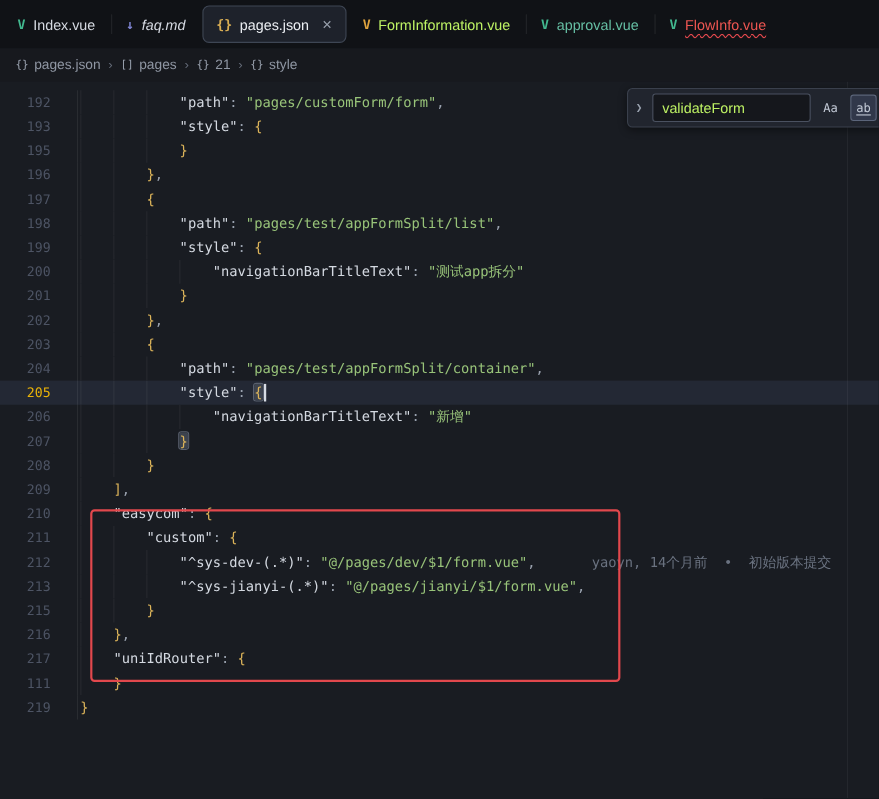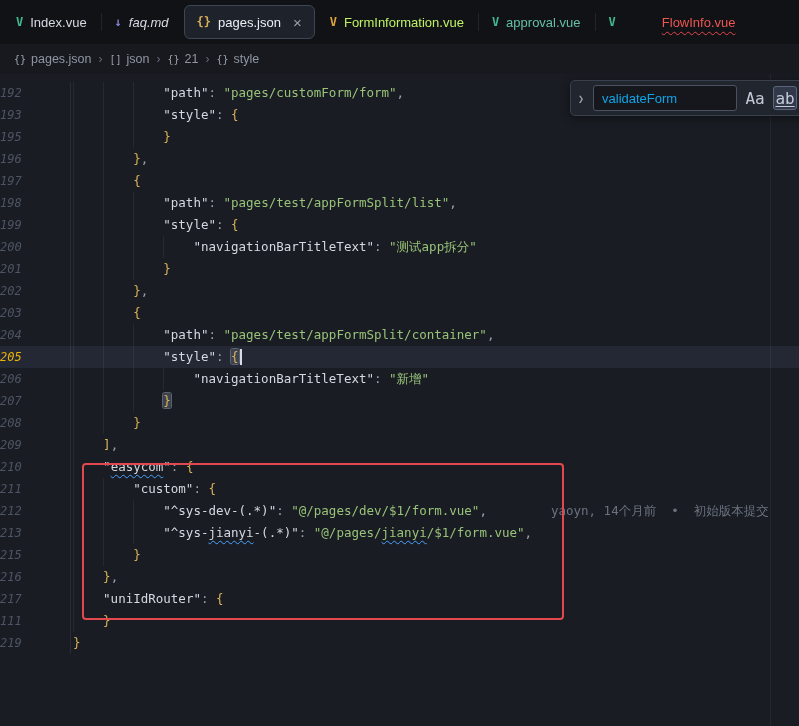--- a/index.html
+++ b/index.html
@@ -26,51 +26,51 @@
   .bc-item{display:flex;align-items:center;gap:5px;}
   .bc-icon{font-family:"DejaVu Sans Mono",monospace;font-size:10px;color:#9aa2af;}
   .bc-sep{color:#646b78;font-size:12px;}
 
   
   .editor{position:relative;height:652px;background:#191c22;padding-top:8px;box-sizing:border-box;
           font-family:"DejaVu Sans Mono",monospace;font-size:12.5px;overflow:hidden;}
   .ruler{position:absolute;left:770px;top:0;bottom:0;width:1px;background:rgba(255,255,255,.05);}
   .line{display:flex;height:22px;line-height:22px;white-space:pre;}
   .line.hl{background:#232834;}
-  .ln{flex:none;width:46px;text-align:left;color:#4d5464;font-size:12px;font-style:italic;}
+  .ln{flex:none;width:46px;text-align:right;color:#4d5464;font-size:12px;}
   .line.hl .ln{color:#eab308;}
   .code{margin-left:24px;padding-left:2px;border-left:1px solid rgba(255,255,255,.07);}
   .g{display:inline-block;width:4ch;height:22px;vertical-align:top;
      box-shadow:inset 1px 0 0 rgba(255,255,255,.06);}
   .t-k{color:#d4d9e1;}
   .t-s{color:#98c379;}
   .t-p{color:#9aa2af;}
   .t-b{color:#dcb45a;}
   .t-box{background:#3d434e;box-shadow:0 0 0 1px #59606e;border-radius:2px;}
-  .t-sq{text-decoration:underline;text-decoration-style:wavy;text-decoration-color:#4aa3ff;
+  .t-sq{text-decoration-style:wavy;text-decoration-color:#4aa3ff;
         text-decoration-thickness:1px;text-underline-offset:3px;}
   .t-cur{display:inline-block;width:2px;height:16px;background:#d7dce4;vertical-align:middle;
          margin-left:1px;margin-bottom:2px;}
-  .blame{color:#6a7280;margin-left:64px;}
+  .blame{color:#6a7280;margin-left:51px;}
 
   
   .ann{position:absolute;left:82px;top:389px;width:478px;height:153px;border:2px solid #e2484d;
        border-radius:4px;pointer-events:none;z-index:5;}
 
   
   .find-widget{position:absolute;top:6px;left:570px;z-index:10;display:flex;align-items:center;
        gap:6px;height:36px;width:320px;padding:0 8px 0 4px;background:#21252e;
        border:1px solid #3a404c;border-radius:5px;box-shadow:0 2px 8px rgba(0,0,0,.45);
        box-sizing:border-box;}
   .find-chevron{color:#9aa2af;font-size:10px;padding:0 3px;}
   .find-input{width:126px;height:24px;background:#15171c;border:1px solid #4a5160;border-radius:3px;
-       color:#0ea5e9;font-family:"Liberation Sans","DejaVu Sans",sans-serif;font-size:13px;
+       color:#bef264;font-family:"Liberation Sans","DejaVu Sans",sans-serif;font-size:13px;
        padding:0 8px;outline:none;}
   .find-opt{min-width:22px;height:22px;display:flex;align-items:center;justify-content:center;
-       color:#c3cad6;font-family:"DejaVu Sans Mono",monospace;font-size:16px;border-radius:3px;
+       color:#c3cad6;font-family:"DejaVu Sans Mono",monospace;font-size:11px;border-radius:3px;
        border:1px solid transparent;}
   .find-opt.active{background:#31384a;border-color:#5b657a;}
   .uw{text-decoration:underline;text-underline-offset:2px;text-align:right;}
 </style>
 </head>
 <body>
 
 <div class="app">
   <div class="tabbar">
       <div class="tab">
@@ -89,33 +89,33 @@
       <div class="tab">
         <span class="ticon" style="color: rgb(223, 163, 62);">V</span>
         <span style="color: #bef264;">FormInformation.vue</span>
       </div>
       <div class="tab">
         <span class="ticon" style="color: rgb(66, 184, 143);">V</span>
         <span style="color: rgb(102, 191, 164);">approval.vue</span>
       </div>
       <div class="tab">
         <span class="ticon" style="color: rgb(66, 184, 143);">V</span>
-        <span class="err-sq" style="color: rgb(238, 86, 82); margin-left: 39px;">FlowInfo.vue</span>
+        <span class="err-sq" style="color: rgb(238, 86, 82);">FlowInfo.vue</span>
       </div>
     </div>
 
   <div class="breadcrumb">
       <span class="bc-item">
         <span class="bc-icon">{}</span>
         <span>pages.json</span>
       </span>
       <span class="bc-sep">›</span>
       <span class="bc-item">
         <span class="bc-icon">[]</span>
-        <span>json</span>
+        <span>pages</span>
       </span>
       <span class="bc-sep">›</span>
       <span class="bc-item">
         <span class="bc-icon">{}</span>
         <span>21</span>
       </span>
       <span class="bc-sep">›</span>
       <span class="bc-item">
         <span class="bc-icon">{}</span>
         <span>style</span>

